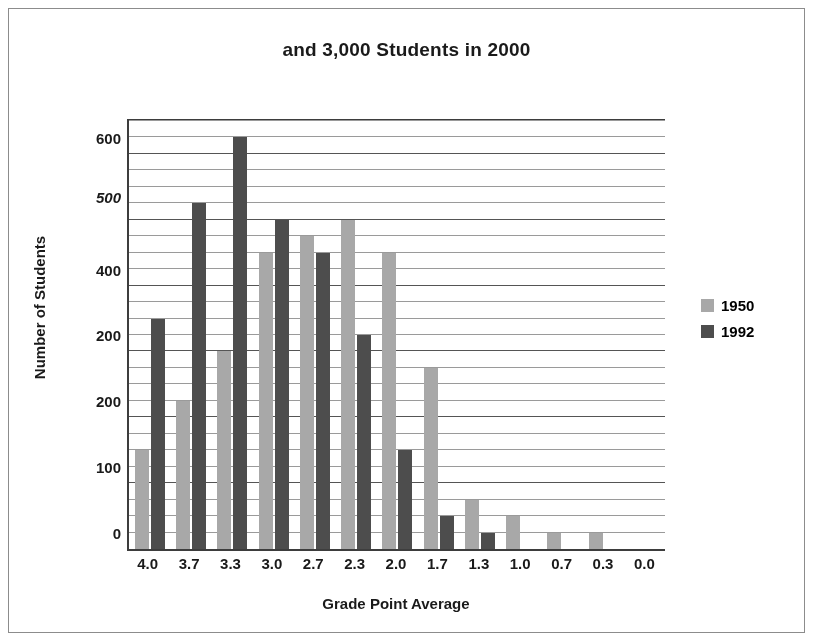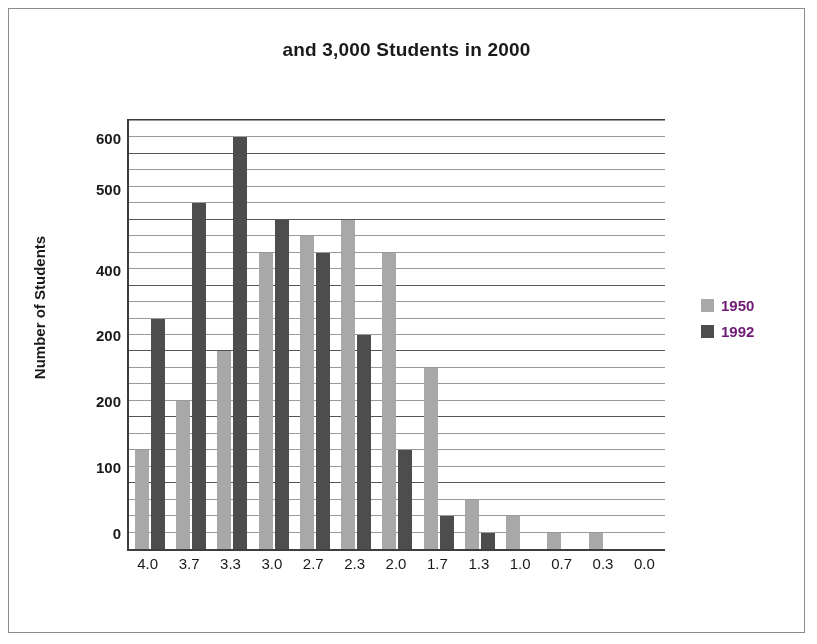--- a/index.html
+++ b/index.html
@@ -103,21 +103,21 @@
     left: 118px;
     top: 546px;
     width: 538px;
     height: 24px;
     display: flex;
   }
   .xtick-label {
     flex: 1 1 0;
     text-align: center;
     font-size: 15px;
-    font-weight: normal;
+    font-weight: bold;
   }
   #bars {
     position: absolute;
     left: 0;
     top: 0;
     width: 100%;
     height: 100%;
     display: flex;
   }
   .group {
@@ -150,41 +150,41 @@
     height: 26px;
   }
   .legend-swatch {
     width: 13px;
     height: 13px;
     margin-right: 7px;
   }
   .legend-label {
     font-size: 15px;
     font-weight: bold;
-    color: #701a75;
+    color: #000000;
   }
 </style>
 </head>
 <body>
 
 <div id="figure">
 
   <div id="title">
     <span class="line">and 3,000 Students in 2000</span>
   </div>
 
   <div id="ylabel-title">Number of Students</div>
 
   <div id="ylabels">
       <div class="ytick-label" style="bottom: 0px; position: absolute;">0</div>
       <div class="ytick-label" style="bottom: 65.8462px; position: absolute;">100</div>
       <div class="ytick-label" style="bottom: 131.692px; position: absolute; text-align: right;">200</div>
       <div class="ytick-label" style="bottom: 197.538px; position: absolute;">200</div>
       <div class="ytick-label" style="bottom: 263.385px; position: absolute;">400</div>
-      <div class="ytick-label" style="bottom: 344px; position: absolute;">500</div>
+      <div class="ytick-label" style="bottom: 336px; position: absolute; font-style: italic;">500</div>
       <div class="ytick-label" style="bottom: 395.077px; position: absolute;">600</div>
     </div>
 
   <div id="plot">
     <div id="gridlines">
         <div class="gridline minor" style="bottom: 16.4615px;"></div>
         <div class="gridline minor" style="bottom: 32.9231px;"></div>
         <div class="gridline minor" style="bottom: 49.3846px;"></div>
         <div class="gridline" style="bottom: 65.8462px;"></div>
         <div class="gridline minor" style="bottom: 82.3077px;"></div>
@@ -268,20 +268,21 @@
       <div class="xtick-label">2.7</div>
       <div class="xtick-label">2.3</div>
       <div class="xtick-label">2.0</div>
       <div class="xtick-label">1.7</div>
       <div class="xtick-label">1.3</div>
       <div class="xtick-label">1.0</div>
       <div class="xtick-label">0.7</div>
       <div class="xtick-label">0.3</div>
       <div class="xtick-label">0.0</div>
     </div>
+  <div id="xlabel-title">Grade Point Average</div>
 
   <div id="legend">
       <div class="legend-row">
         <span class="legend-swatch" style="background: rgb(168, 168, 168);"></span>
         <span class="legend-label">1950</span>
       </div>
       <div class="legend-row">
         <span class="legend-swatch" style="background: rgb(77, 77, 77);"></span>
         <span class="legend-label">1992</span>
       </div>

